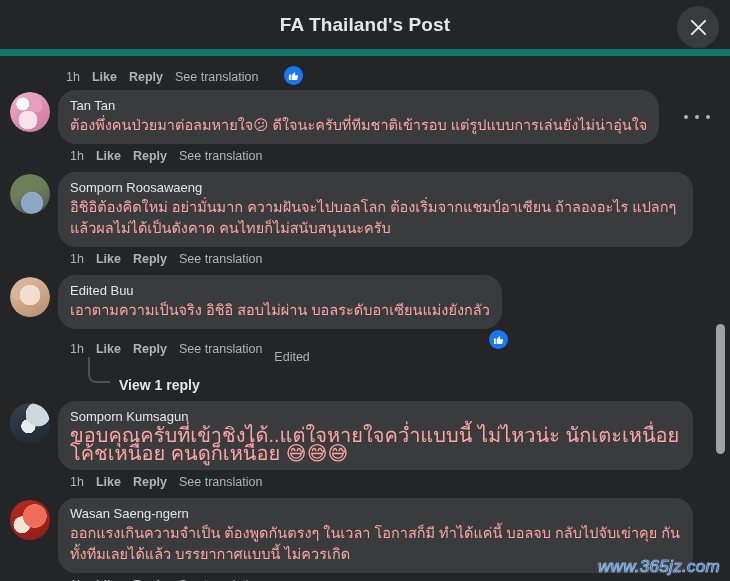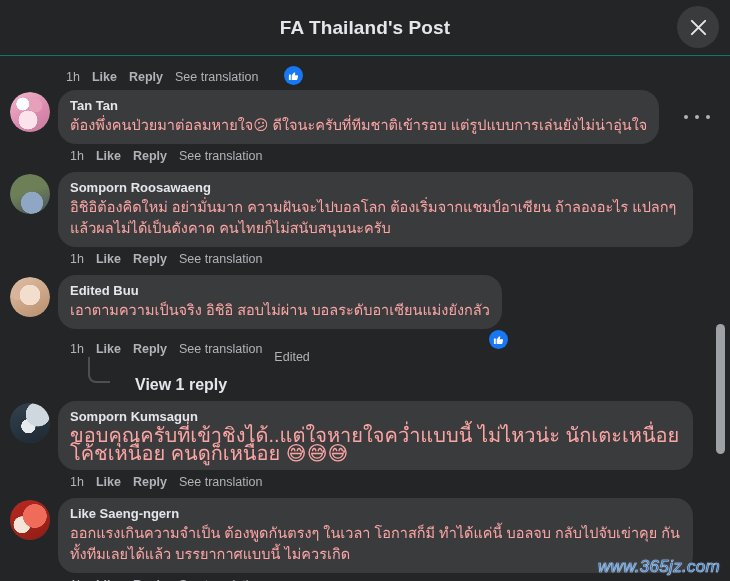--- a/index.html
+++ b/index.html
@@ -9,21 +9,21 @@
     font-family: "Liberation Sans", "DejaVu Sans", sans-serif;
     overflow: hidden;
   }
   #app { position: relative; width: 730px; height: 581px; background: #242526; }
 
   
   .header {
     position: relative;
     height: 56px;
     background: #242526;
-    border-bottom: 1px solid #0f766e;
+    border-bottom: 7px solid #0f766e;
     display: flex; align-items: center; justify-content: center;
   }
   .header-title {
     color: #e4e6eb;
     font-size: 19px;
     font-weight: bold;
     letter-spacing: .1px;
   }
   .close-btn {
     position: absolute; right: 11px; top: 6px;
@@ -65,21 +65,21 @@
   .bubble {
     display: inline-block;
     background: #3a3b3c;
     border-radius: 18px;
     padding: 7px 12px 8px 12px;
     max-width: 635px;
   }
   .c-name {
     color: #e4e6eb;
     font-size: 13px;
-    font-weight: bold;
+    font-weight: normal;
     line-height: 17px;
     margin-bottom: 1px;
   }
   .c-text {
     color: #fca5a5;
     font-size: 14.5px;
     line-height: 21px;
     word-wrap: break-word;
   }
 
@@ -137,23 +137,23 @@
   }
   .connector {
     position: absolute;
     left: 30px; top: -14px;
     width: 22px; height: 26px;
     border-left: 2px solid #4e4f50;
     border-bottom: 2px solid #4e4f50;
     border-bottom-left-radius: 8px;
   }
   .view-replies {
-    margin-left: 47px;
+    margin-left: 31px;
     color: #e4e6eb;
-    font-size: 16px;
+    font-size: 14px;
     font-weight: bold;
     cursor: pointer;
   }
 
   
   .scrollbar-track {
     position: absolute;
     right: 2px; top: 56px;
     width: 12px; height: 525px;
     background: transparent;
@@ -314,21 +314,21 @@
 
     <div class="comment">
       <div class="avatar">
         <div class="av-inner" style="background:
           radial-gradient(circle at 62% 40%, #ef6b5a 0 34%, rgba(0,0,0,0) 35%),
           radial-gradient(circle at 30% 62%, #f3e6d8 0 22%, rgba(0,0,0,0) 23%),
           linear-gradient(150deg,#b9281f,#8e1d16);"></div>
       </div>
       <div class="comment-body">
         <div class="bubble">
-          <div class="c-name">Like Saeng-ngern</div>
+          <div class="c-name">Wasan Saeng-ngern</div>
           <div class="c-text">ออกแรงเกินความจำเป็น ต้องพูดกันตรงๆ ในเวลา โอกาสก็มี ทำได้แค่นี้ บอลจบ กลับไปจับเข่าคุย กันทั้งทีมเลยได้แล้ว บรรยากาศแบบนี้ ไม่ควรเกิด</div>
         </div>
         <div class="actions">
           <span class="act-time">1h</span>
           <span class="act-btn">Like</span>
           <span class="act-btn">Reply</span>
           <span class="act-link">See translation</span>
         </div>
       </div>
     </div>

